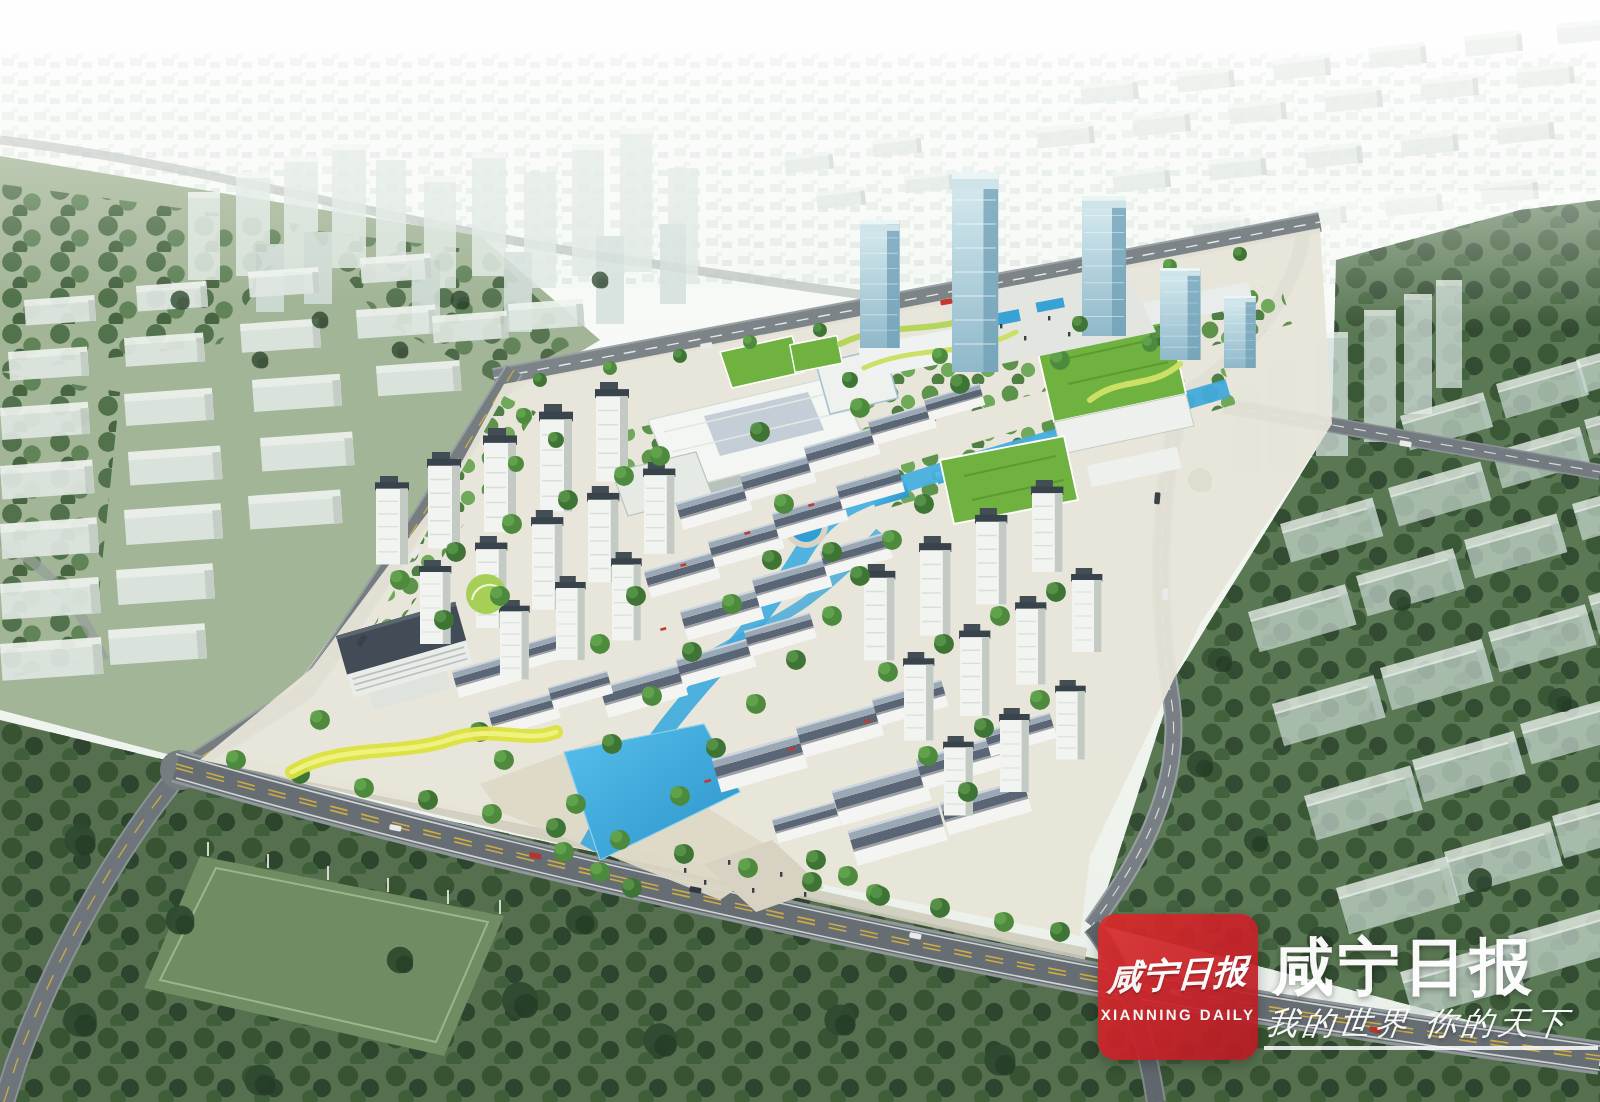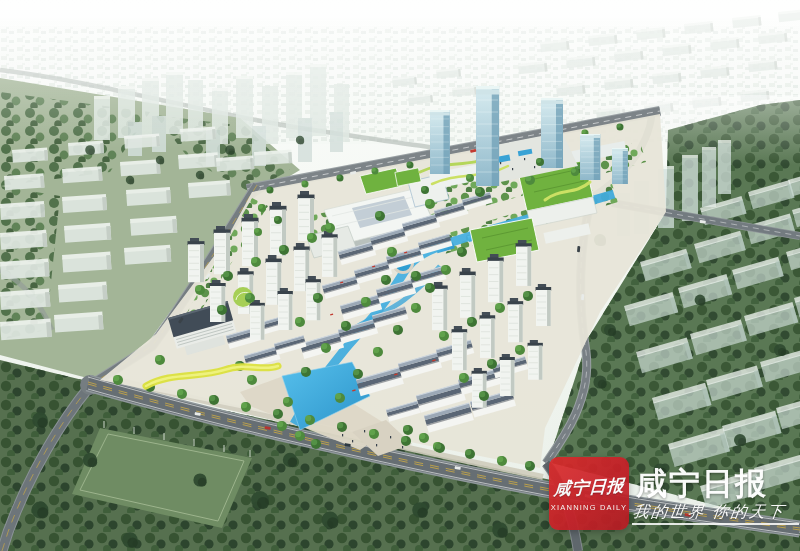--- a/index.html
+++ b/index.html
@@ -6,21 +6,21 @@
   .stage{position:relative;width:800px;height:551px;overflow:hidden;
          font-family:"Liberation Sans","DejaVu Sans",sans-serif;background:#f3f7f2;}
   .stage svg{position:absolute;left:0;top:0;display:block;}
   
   .wm-badge{position:absolute;left:549px;top:457px;width:80px;height:73px;
     background:linear-gradient(135deg,#da2c2c 0%,#c82128 55%,#b51d24 100%);
     border-radius:9px;opacity:.93;display:flex;flex-direction:column;align-items:center;
     justify-content:center;gap:4px;box-shadow:0 2px 7px rgba(0,0,0,.28);}
   .wm-callig{color:#fff;font-size:17px;font-weight:700;font-style:italic;letter-spacing:.5px;
     white-space:nowrap;transform:skewX(-6deg) rotate(-3deg);text-shadow:0 1px 1px rgba(0,0,0,.25);}
-  .wm-sub{color:#fff;font-size:7.5px;font-weight:400;letter-spacing:1.2px;white-space:nowrap;}
+  .wm-sub{color:#fff;font-size:7.5px;font-weight:700;letter-spacing:1.2px;white-space:nowrap;}
   .wm-brand{position:absolute;left:636px;top:463px;color:#fff;font-size:31px;font-weight:700;
     letter-spacing:2px;white-space:nowrap;opacity:.96;text-shadow:0 1px 3px rgba(0,0,0,.4);}
   .wm-slogan{position:absolute;left:633px;top:502px;color:#fff;font-size:16px;font-style:italic;
     letter-spacing:2.2px;white-space:nowrap;opacity:.95;transform:skewX(-8deg);
     text-shadow:0 1px 2px rgba(0,0,0,.4);}
   .wm-underline{position:absolute;left:632px;top:523px;width:167px;height:1.5px;
     background:rgba(255,255,255,.85);}
 </style>
 </head>
 <body>

